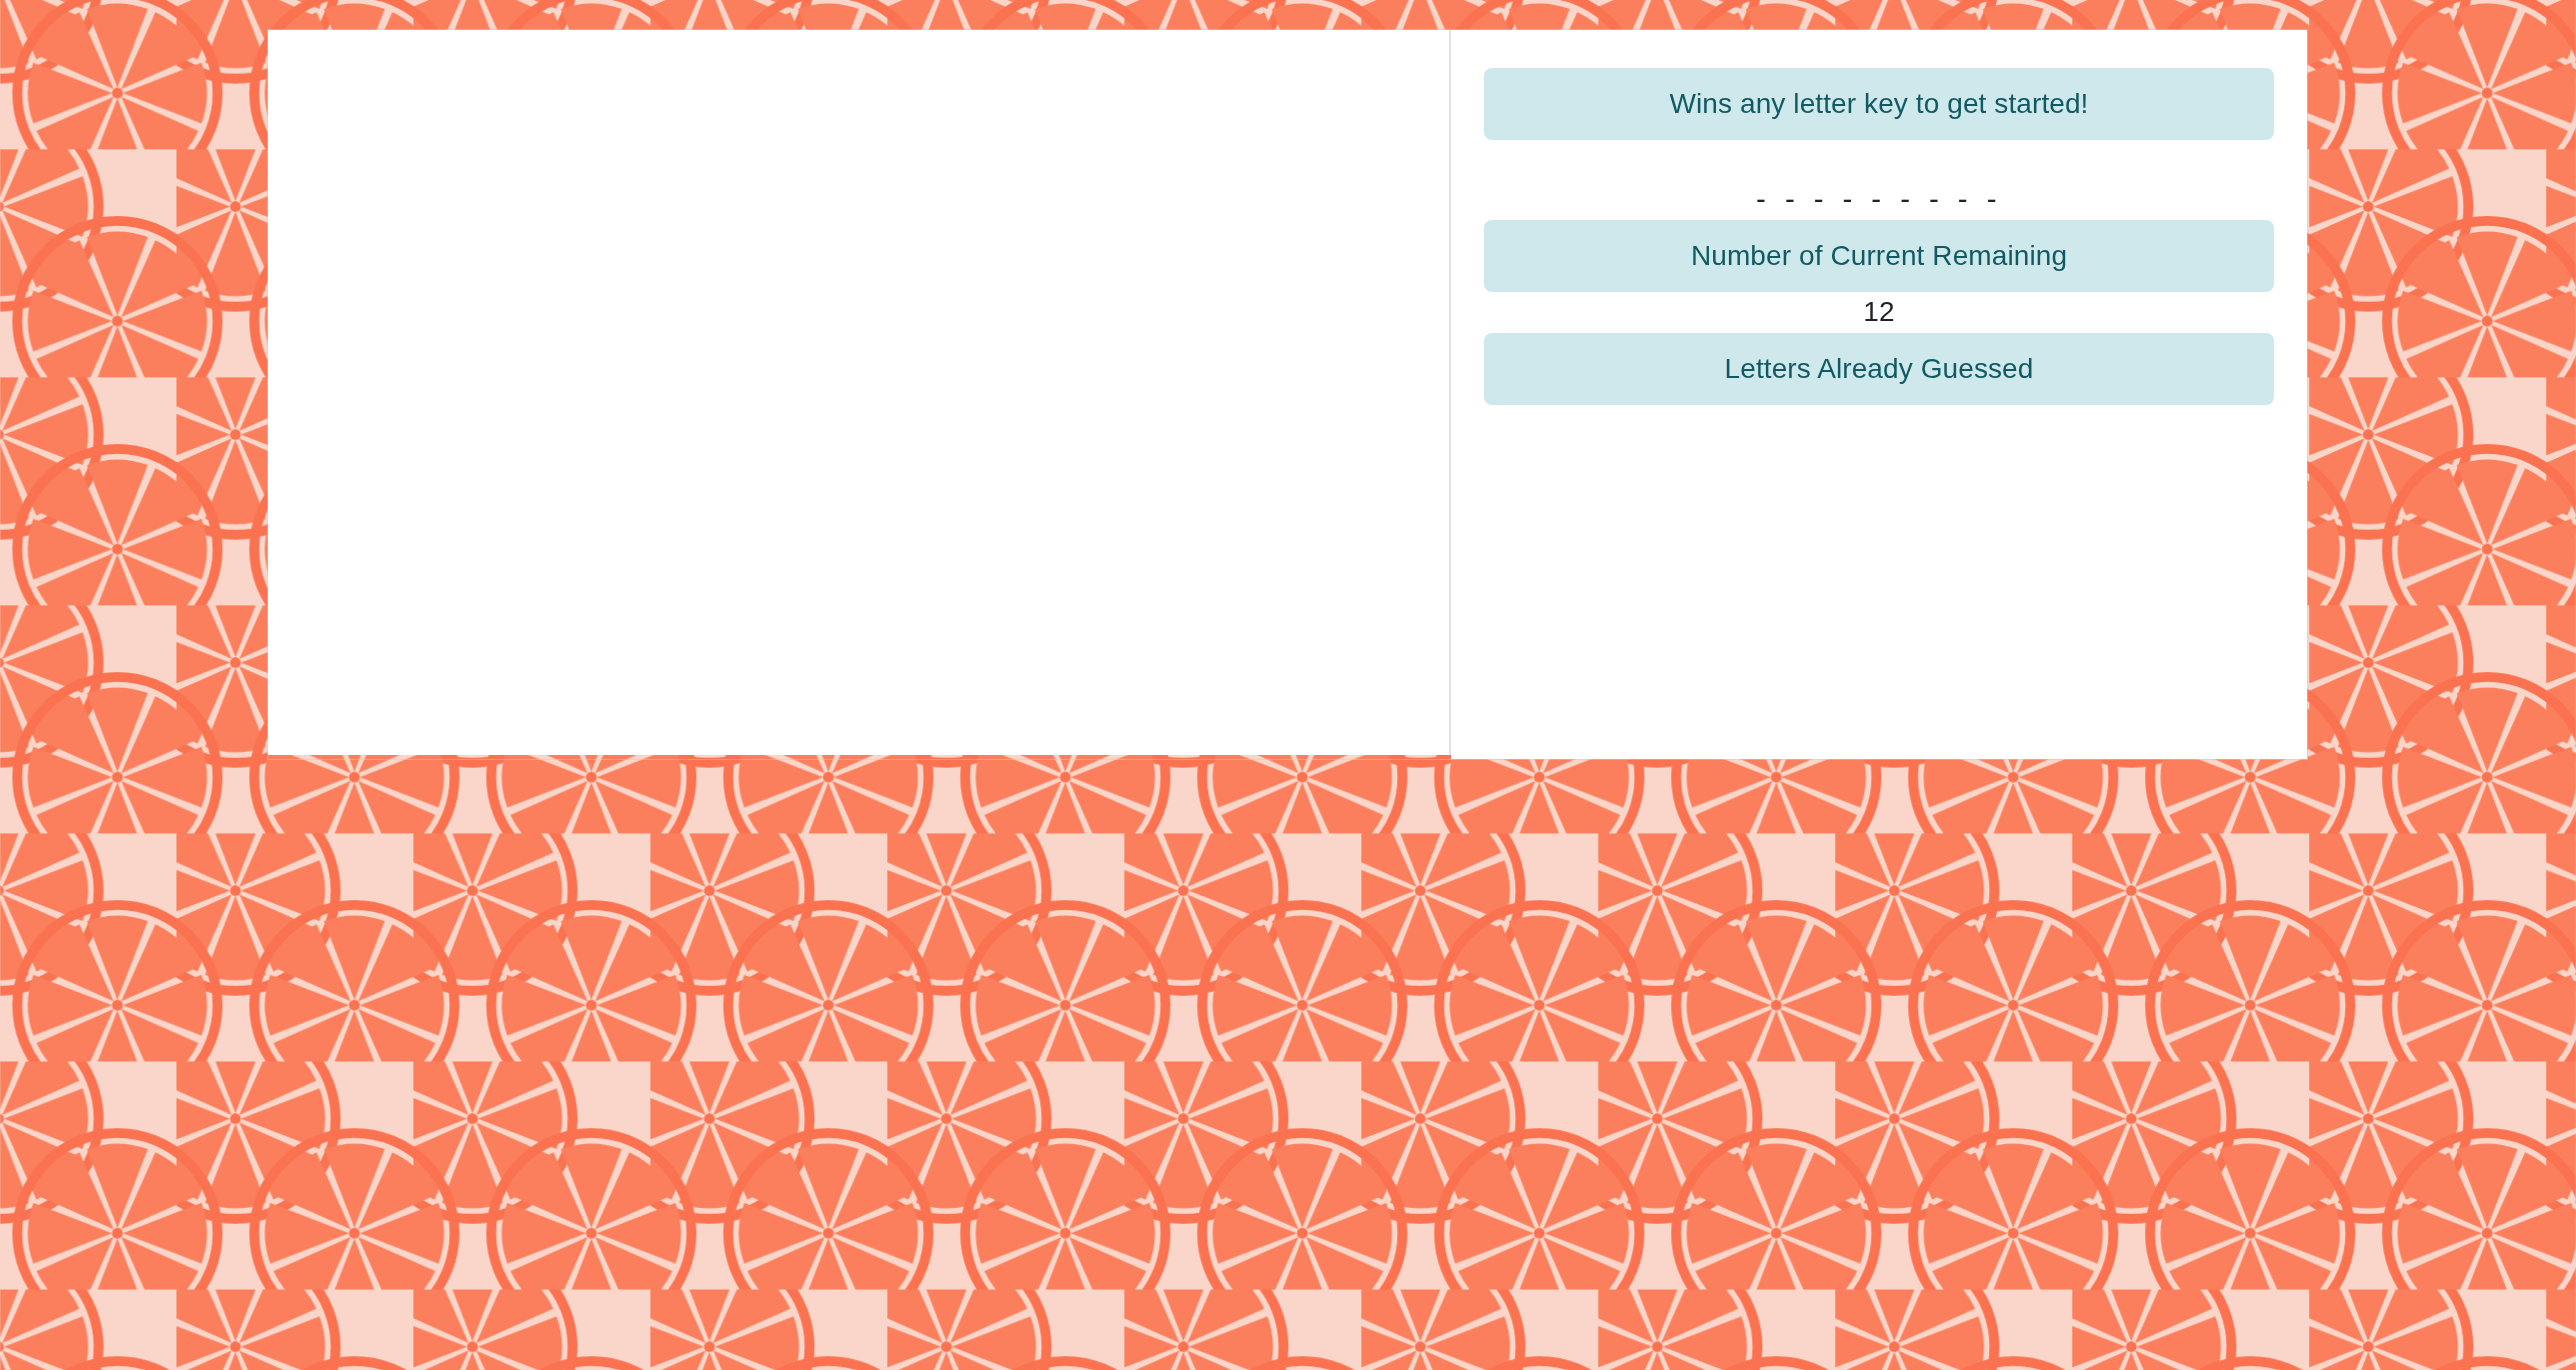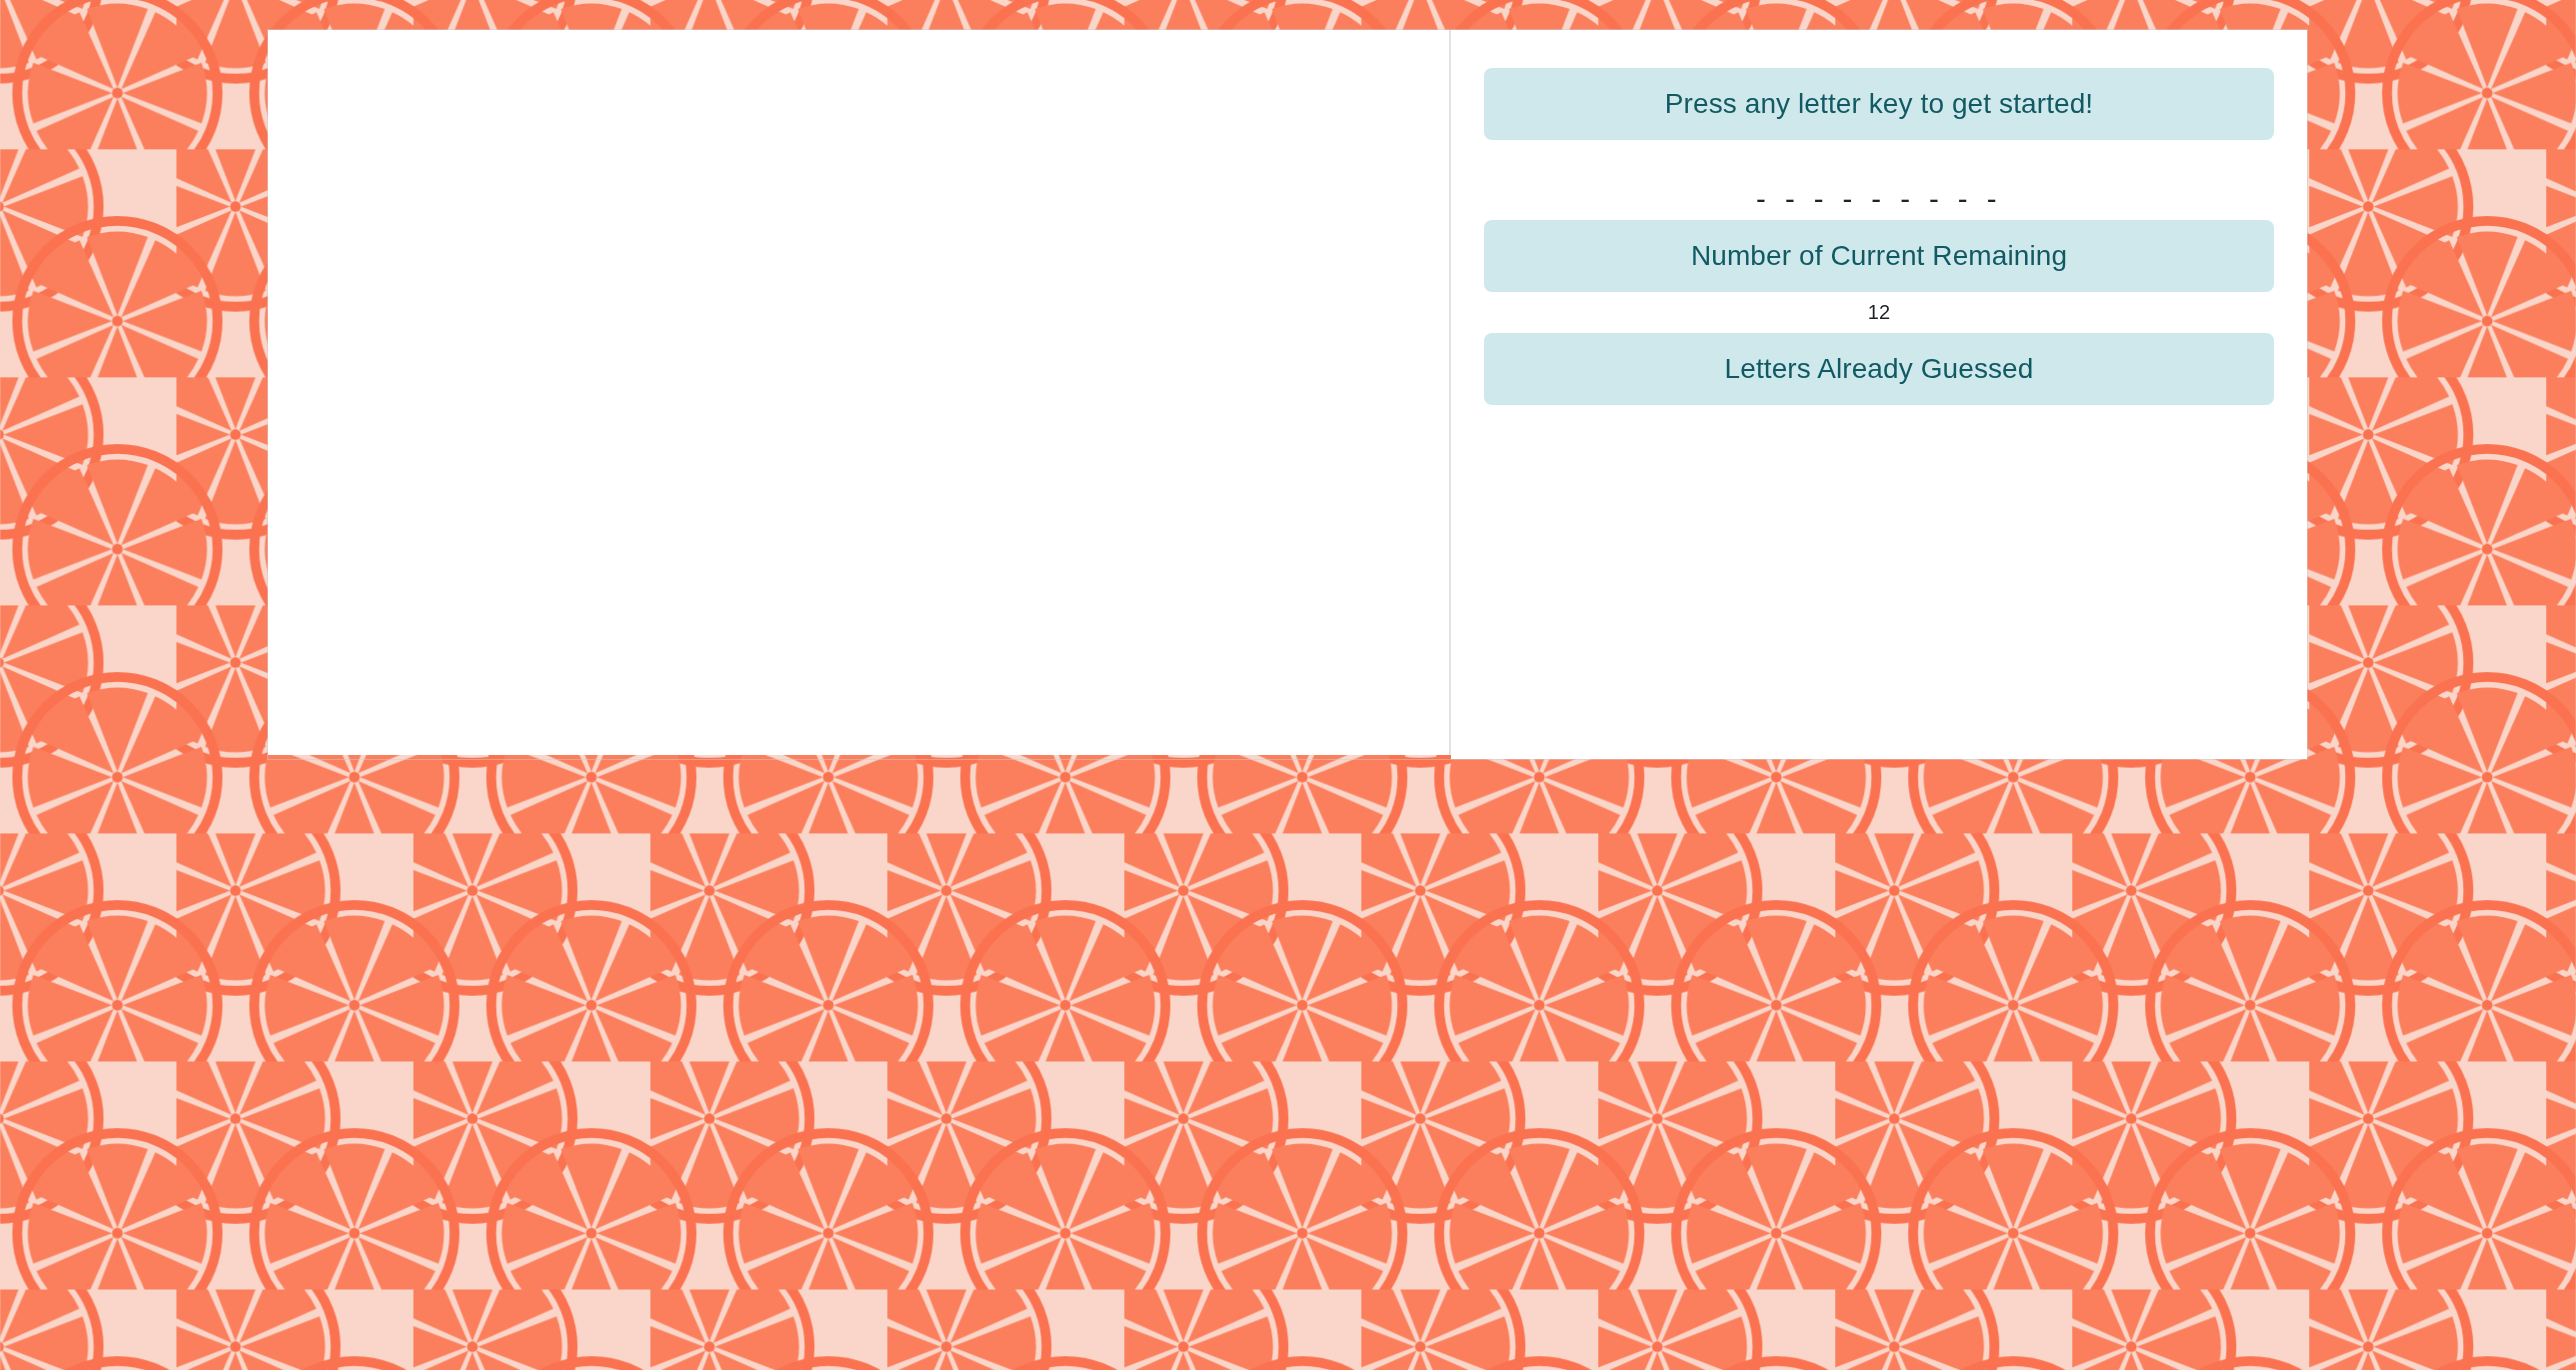--- a/index.html
+++ b/index.html
@@ -76,21 +76,21 @@
     letter-spacing: 0.1px;
     box-sizing: border-box;
   }
 
   .value-row {
     width: 790px;
     display: flex;
     align-items: center;
     justify-content: center;
     color: #1f2328;
-    font-size: 20px;
+    font-size: 28px;
     letter-spacing: 0.2px;
     box-sizing: border-box;
   }
 
   
   #prompt-bar        { margin-top: 0px; }
   #wins-label        { margin-top: 40px; }
   #wins-value        { height: 38px; margin-top: 0px; }
   #current-word-label{ margin-top: 0px; }
   #current-word-value{ height: 42px; margin-top: 0px;
@@ -132,21 +132,21 @@
     <rect x="0" y="0" width="2880" height="1532" fill="url(#slice-tile)"></rect>
   </svg>
 </div>
 
 <div id="app-card">
 
   <div id="game-stage"></div>
 
   <div id="status-panel">
 
-    <div class="label-bar" id="prompt-bar">Press any letter key to get started!</div>
+    <div class="label-bar" id="prompt-bar">Wins any letter key to get started!</div>
 
 
     <div class="value-row" id="wins-value"></div>
 
 
     <div class="value-row" id="current-word-value">- - - - - - - - -</div>
 
     <div class="label-bar" id="guesses-label">Number of Current Remaining</div>
 
     <div class="value-row" id="guesses-value">12</div>

